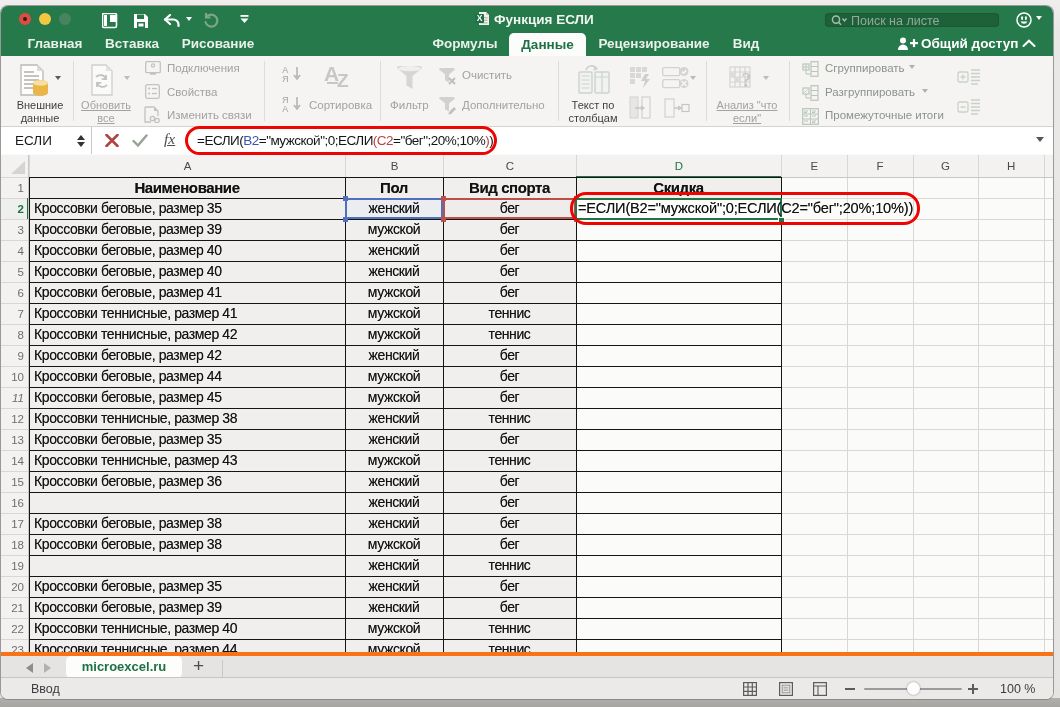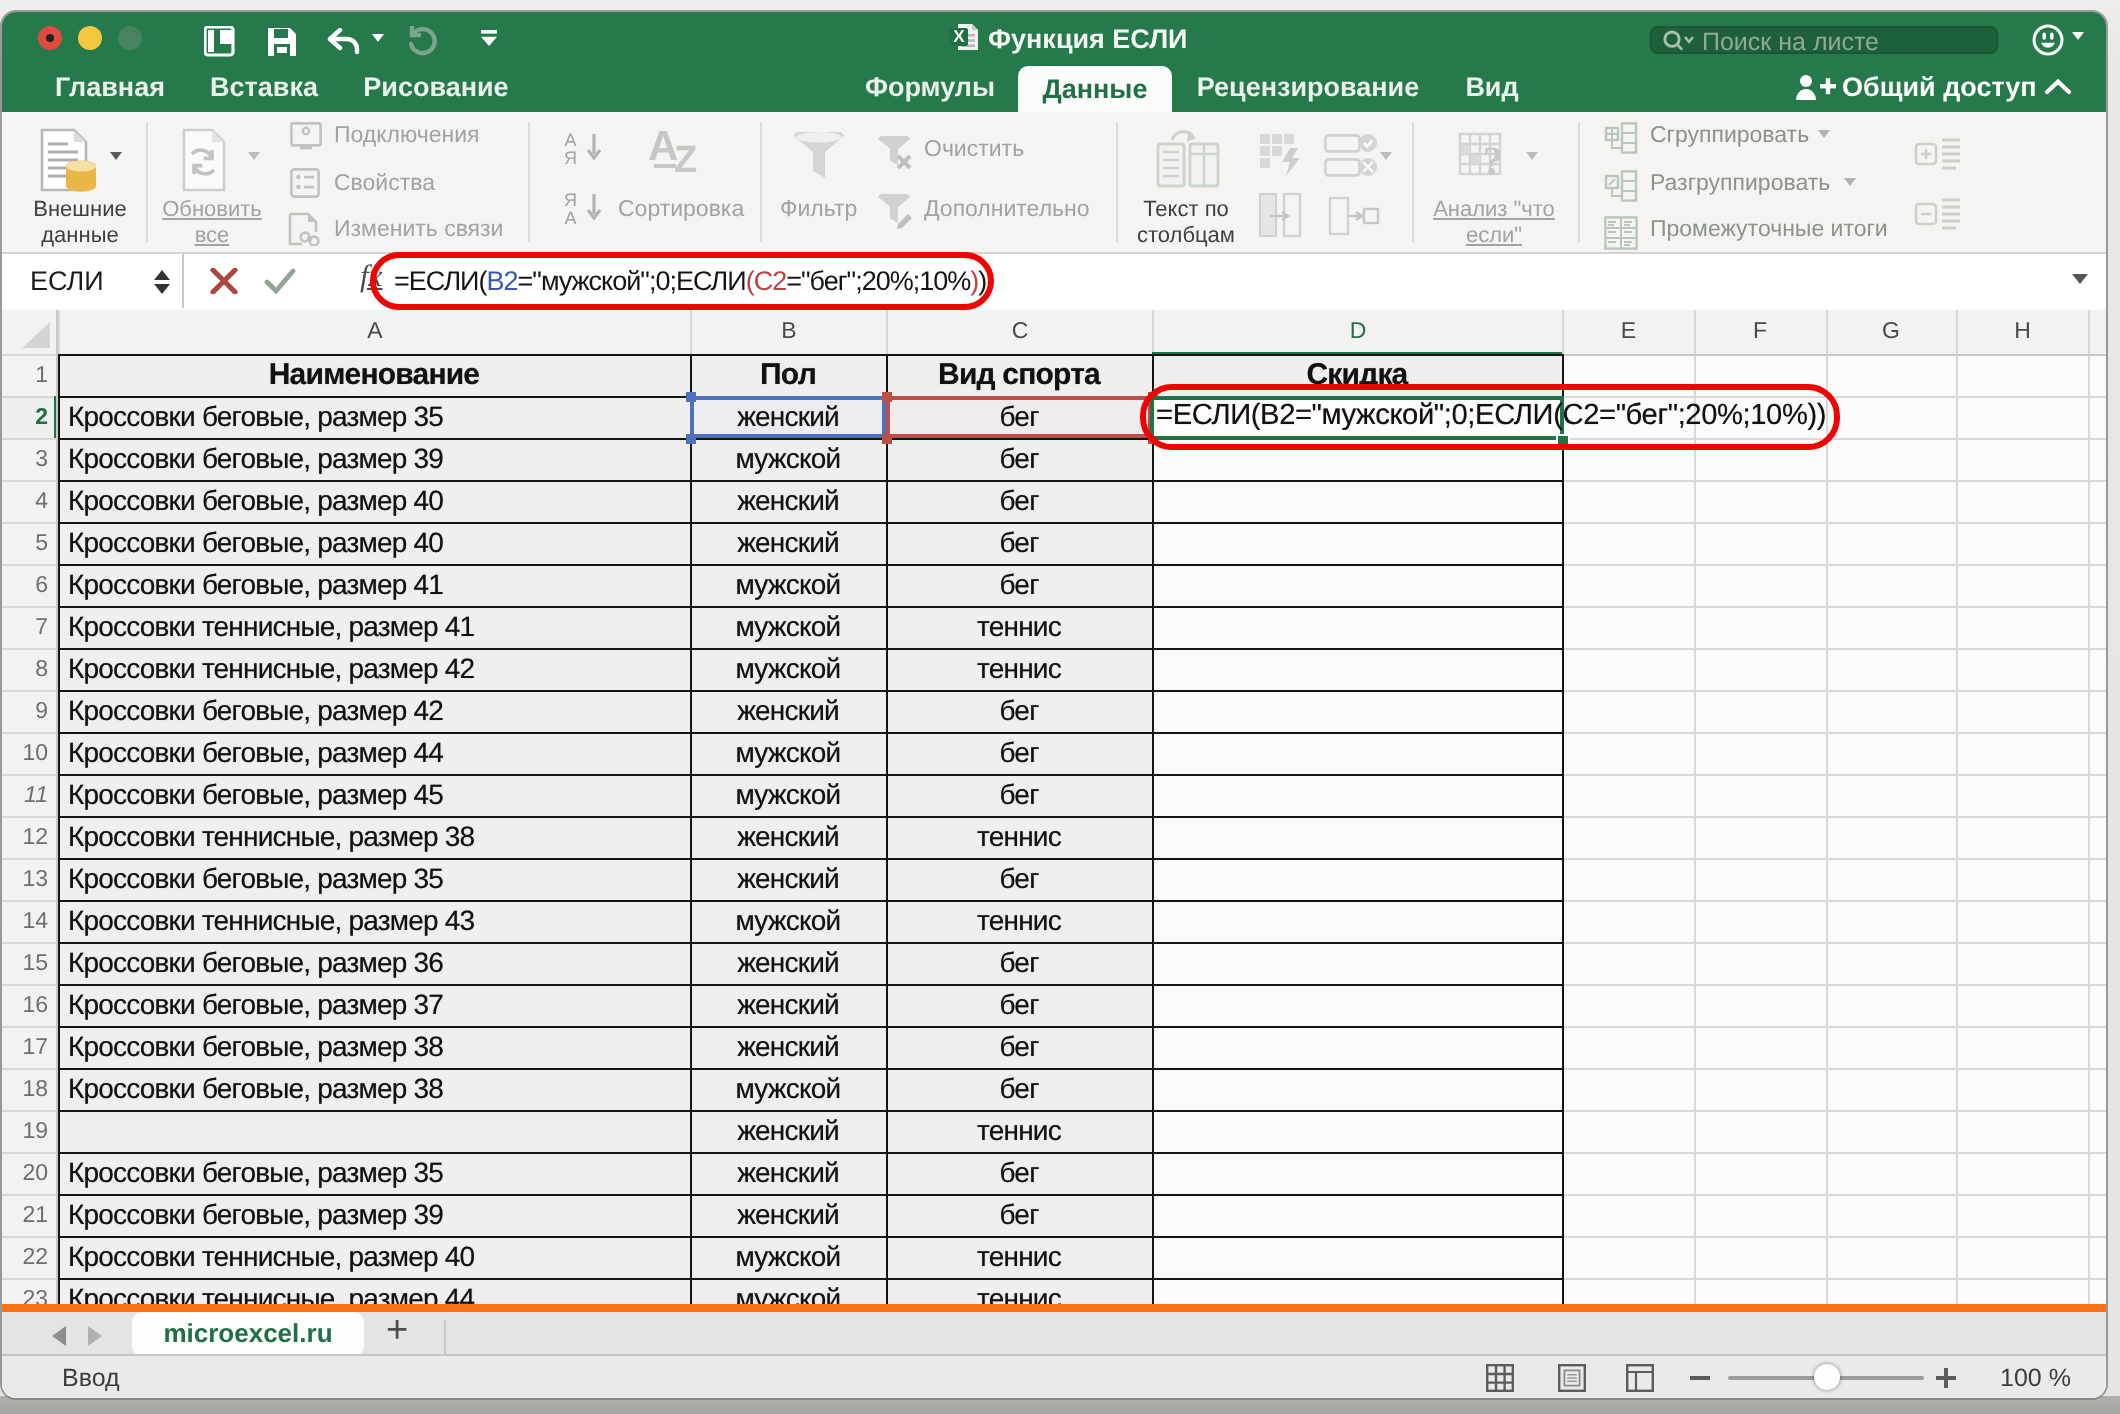--- a/index.html
+++ b/index.html
@@ -298,21 +298,21 @@
   <div class="abs" style="left:15px;top:6px;font-size:13.5px;color:#1a1a1a;">ЕСЛИ</div>
   <div class="abs" style="left:77px;top:4px;width:0;height:0;border:4px solid transparent;border-bottom:5.5px solid #333;"></div>
   <div class="abs" style="left:77px;top:15px;width:0;height:0;border:4px solid transparent;border-top:5.5px solid #333;"></div>
   <div class="abs" style="left:91px;top:0;width:1px;height:27px;background:#c9c8c6;"></div>
   <svg class="abs" style="left:105px;top:7px;" width="14" height="13" viewBox="0 0 14 13">
     <path d="M1.5 1 L12.5 12 M12.5 1 L1.5 12" stroke="#ad4540" stroke-width="2.6" stroke-linecap="round"></path>
   </svg>
   <svg class="abs" style="left:132px;top:7px;" width="16" height="13" viewBox="0 0 16 13">
     <path d="M1.5 7 L6 11.5 L14.5 1.5" fill="none" stroke="#94a396" stroke-width="2.4" stroke-linecap="round"></path>
   </svg>
-  <div class="abs" style="left:180px;top:3px;font-size:15.5px;font-style:italic;color:#4d4d4d;font-family:'Liberation Serif',serif;text-decoration:underline;">fx</div>
+  <div class="abs" style="left:164px;top:3px;font-size:15.5px;font-style:italic;color:#4d4d4d;font-family:'Liberation Serif',serif;text-decoration:underline;">fx</div>
   <div class="abs" style="left:197px;top:6px;font-size:13.5px;letter-spacing:-0.5px;color:#141414;white-space:nowrap;">=ЕСЛИ(<span style="color:#3a55b4;">B2</span>="мужской";0;ЕСЛИ<span style="color:#b8433e;">(C2</span>="бег";20%;10%<span style="color:#b8433e;">)</span>)</div>
   <div class="abs" style="left:1036px;top:10px;width:0;height:0;border:4px solid transparent;border-top:5px solid #555;"></div>
 </div>
 <div id="grid">
   <div class="abs" style="left:0;top:1px;width:28px;height:22px;background:#f3f2f0;"></div>
   <svg class="abs" style="left:11px;top:7px;" width="15" height="14" viewBox="0 0 15 14">
           <path d="M14 0 v13 h-14 z" fill="#d5d4d2"></path>
         </svg>
   <div class="chead" style="left:29px;width:315px;color:#4a4a4a;">A</div>
   <div class="chead" style="left:345px;width:97px;color:#4a4a4a;">B</div>
@@ -444,21 +444,20 @@
   <div class="cell" style="left:443px;top:254px;width:133px;text-align:center;">теннис</div>
   <div class="cell" style="left:34px;top:275px;width:305px;">Кроссовки беговые, размер 35</div>
   <div class="cell" style="left:345px;top:275px;width:98px;text-align:center;">женский</div>
   <div class="cell" style="left:443px;top:275px;width:133px;text-align:center;">бег</div>
   <div class="cell" style="left:34px;top:296px;width:305px;">Кроссовки теннисные, размер 43</div>
   <div class="cell" style="left:345px;top:296px;width:98px;text-align:center;">мужской</div>
   <div class="cell" style="left:443px;top:296px;width:133px;text-align:center;">теннис</div>
   <div class="cell" style="left:34px;top:317px;width:305px;">Кроссовки беговые, размер 36</div>
   <div class="cell" style="left:345px;top:317px;width:98px;text-align:center;">женский</div>
   <div class="cell" style="left:443px;top:317px;width:133px;text-align:center;">бег</div>
-  <div class="cell" style="left:34px;top:338px;width:305px;">Кроссовки беговые, размер 37</div>
   <div class="cell" style="left:345px;top:338px;width:98px;text-align:center;">женский</div>
   <div class="cell" style="left:443px;top:338px;width:133px;text-align:center;">бег</div>
   <div class="cell" style="left:34px;top:359px;width:305px;">Кроссовки беговые, размер 38</div>
   <div class="cell" style="left:345px;top:359px;width:98px;text-align:center;">женский</div>
   <div class="cell" style="left:443px;top:359px;width:133px;text-align:center;">бег</div>
   <div class="cell" style="left:34px;top:380px;width:305px;">Кроссовки беговые, размер 38</div>
   <div class="cell" style="left:345px;top:380px;width:98px;text-align:center;">мужской</div>
   <div class="cell" style="left:443px;top:380px;width:133px;text-align:center;">бег</div>
   <div class="cell" style="left:345px;top:401px;width:98px;text-align:center;">женский</div>
   <div class="cell" style="left:443px;top:401px;width:133px;text-align:center;">теннис</div>

